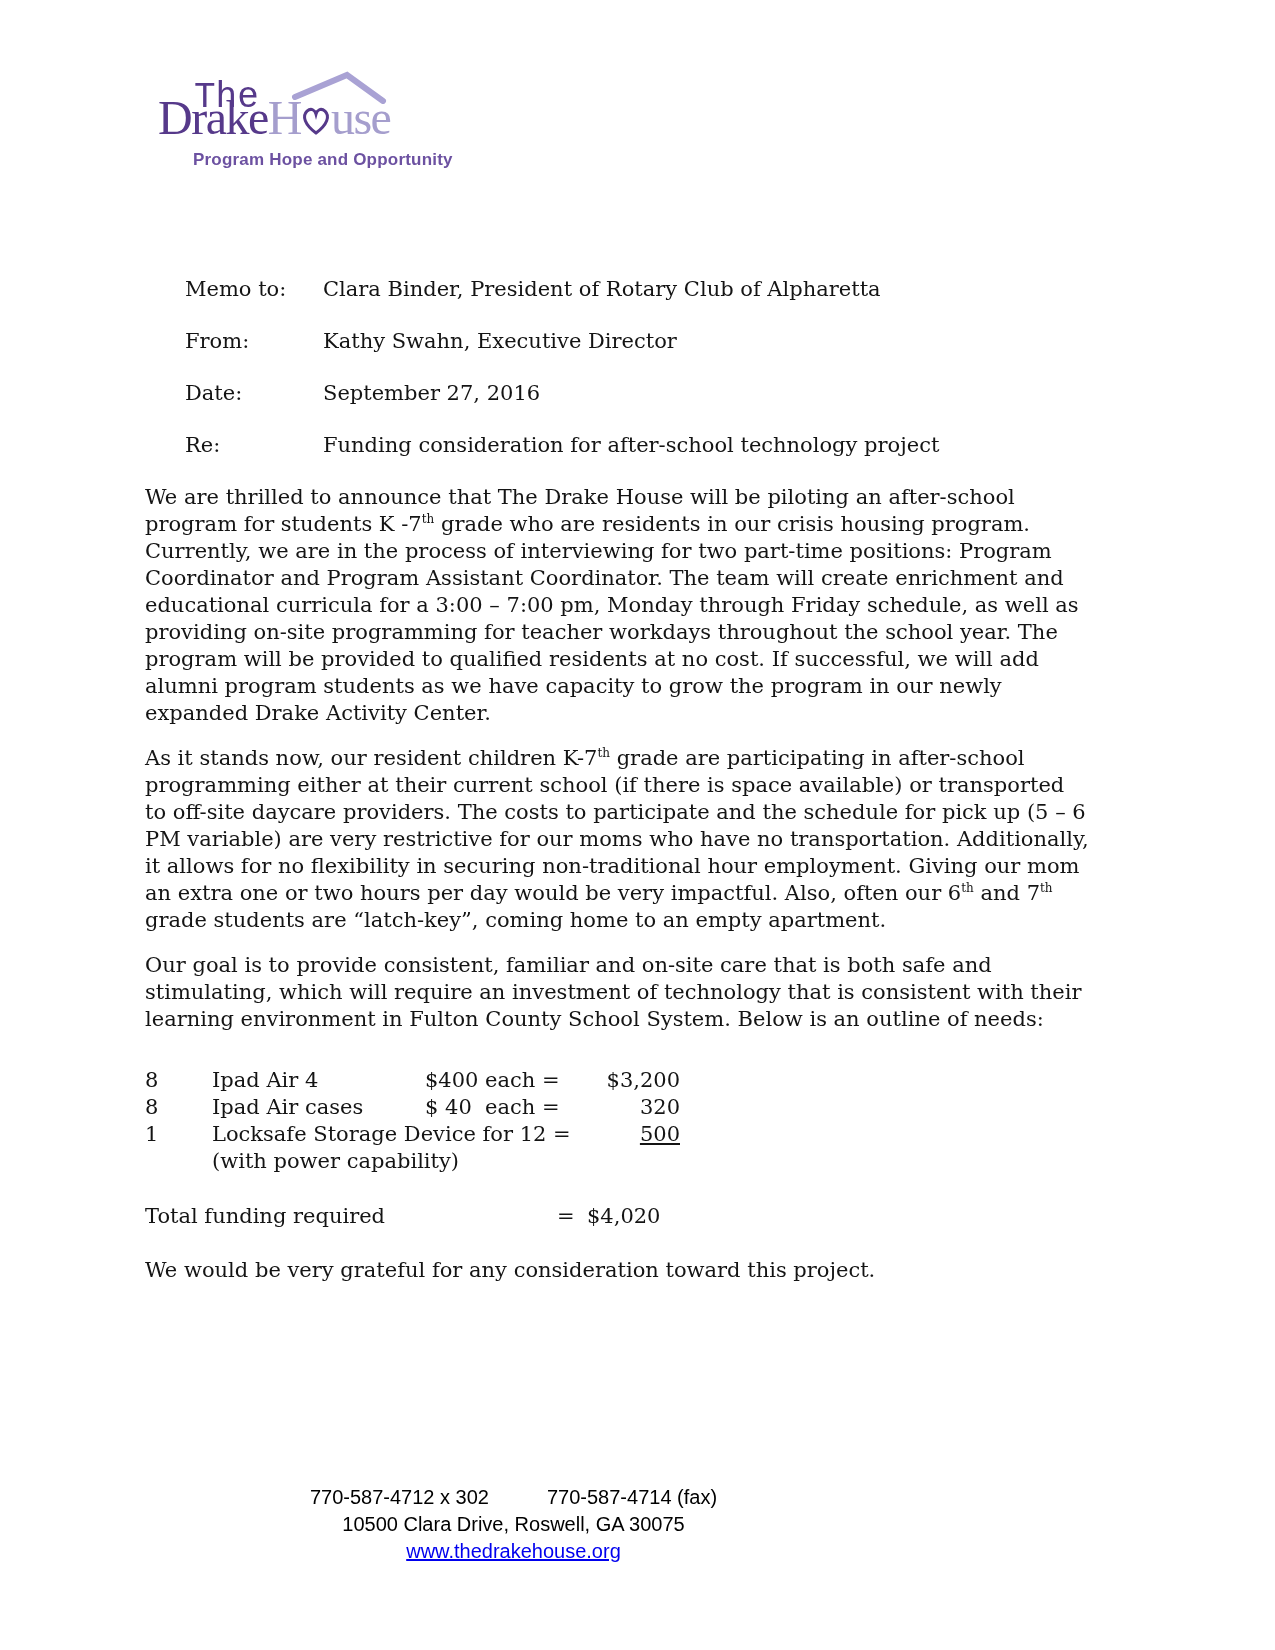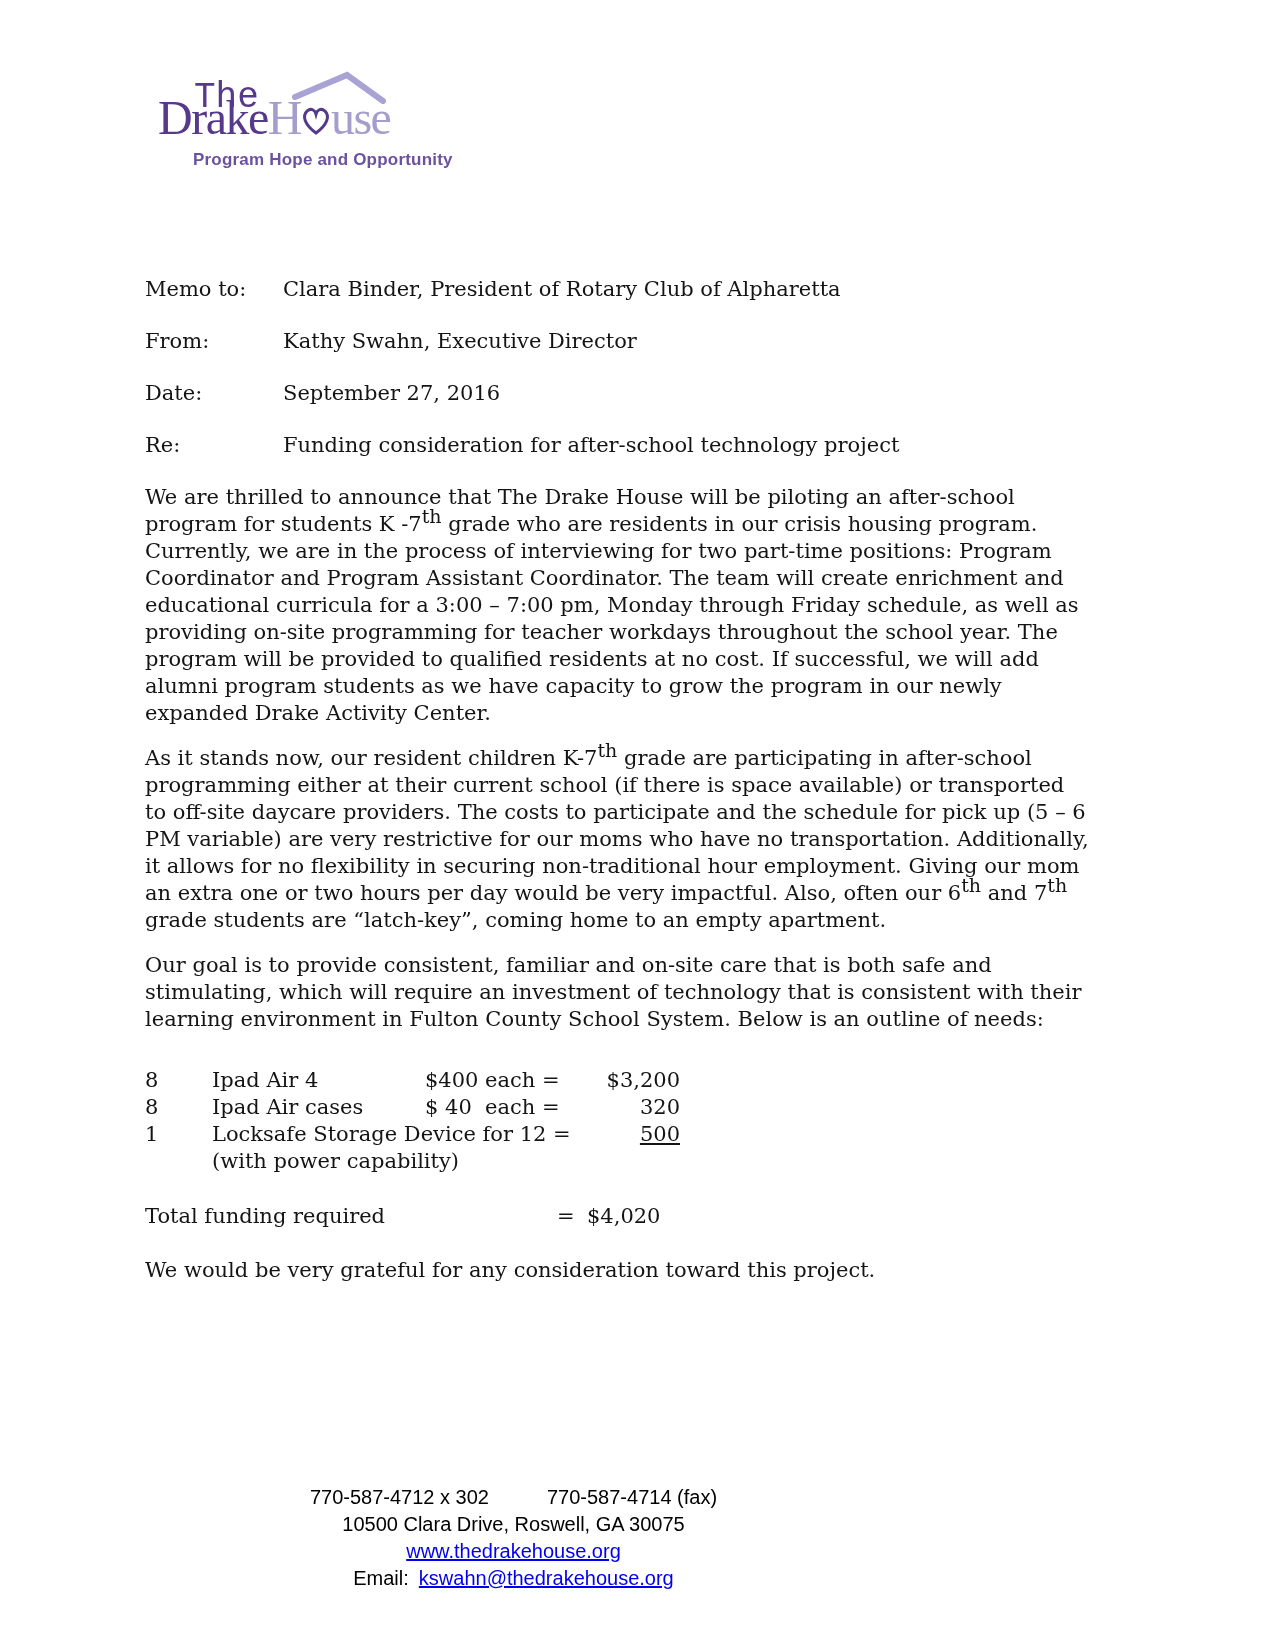--- a/index.html
+++ b/index.html
@@ -26,24 +26,24 @@
   .logo-drake{color:var(--brand-dark);}
   .logo-house{color:var(--brand-light);}
   .heart{display:inline-block;vertical-align:-3px;margin:0 -2px;}
   .roof{position:absolute;left:133px;top:0px;}
   .tagline{position:absolute;left:35px;top:80px;font-family:"Liberation Sans",sans-serif;
     font-weight:bold;font-size:17px;letter-spacing:0.2px;color:var(--tagline-purple);white-space:nowrap;}
 
   
   .content{position:absolute;left:145px;top:276px;width:945px;font-size:21px;line-height:27px;}
   .memo-field{margin:0 0 25px 0;}
-  .memo-label{display:inline-block;width:138px;}
+  .memo-label{display:inline-block;width:138px;margin-left:40px;}
   .para{margin:0 0 18px 0;}
   .para-first{margin-top:24px;}
-  sup{font-size:19px;line-height:0;vertical-align:8px;}
+  sup{font-size:12px;line-height:0;vertical-align:8px;}
 
   
   .needs{margin-top:34px;}
   .nrow{display:flex;}
   .n-qty{width:67px;flex:none;}
   .n-item{width:213px;flex:none;}
   .n-item-wide{width:368px;flex:none;}
   .n-calc{width:155px;flex:none;white-space:pre-wrap;}
   .n-amt{width:100px;flex:none;text-align:right;}
   .underline{text-decoration:underline;}
@@ -133,18 +133,15 @@
   </div>
 
   <div class="footer">
     <div>
       <span>770-587-4712 x 302</span><span class="fax">770-587-4714 (fax)</span>
     </div>
     <div>10500 Clara Drive, Roswell, GA 30075</div>
     <div>
       <a class="link">www.thedrakehouse.org</a>
     </div>
-    <div>
-      <span>Email:</span><a class="link email-link">kswahn@thedrakehouse.org</a>
-    </div>
   </div>
 
 </div>
 
 </body></html>

